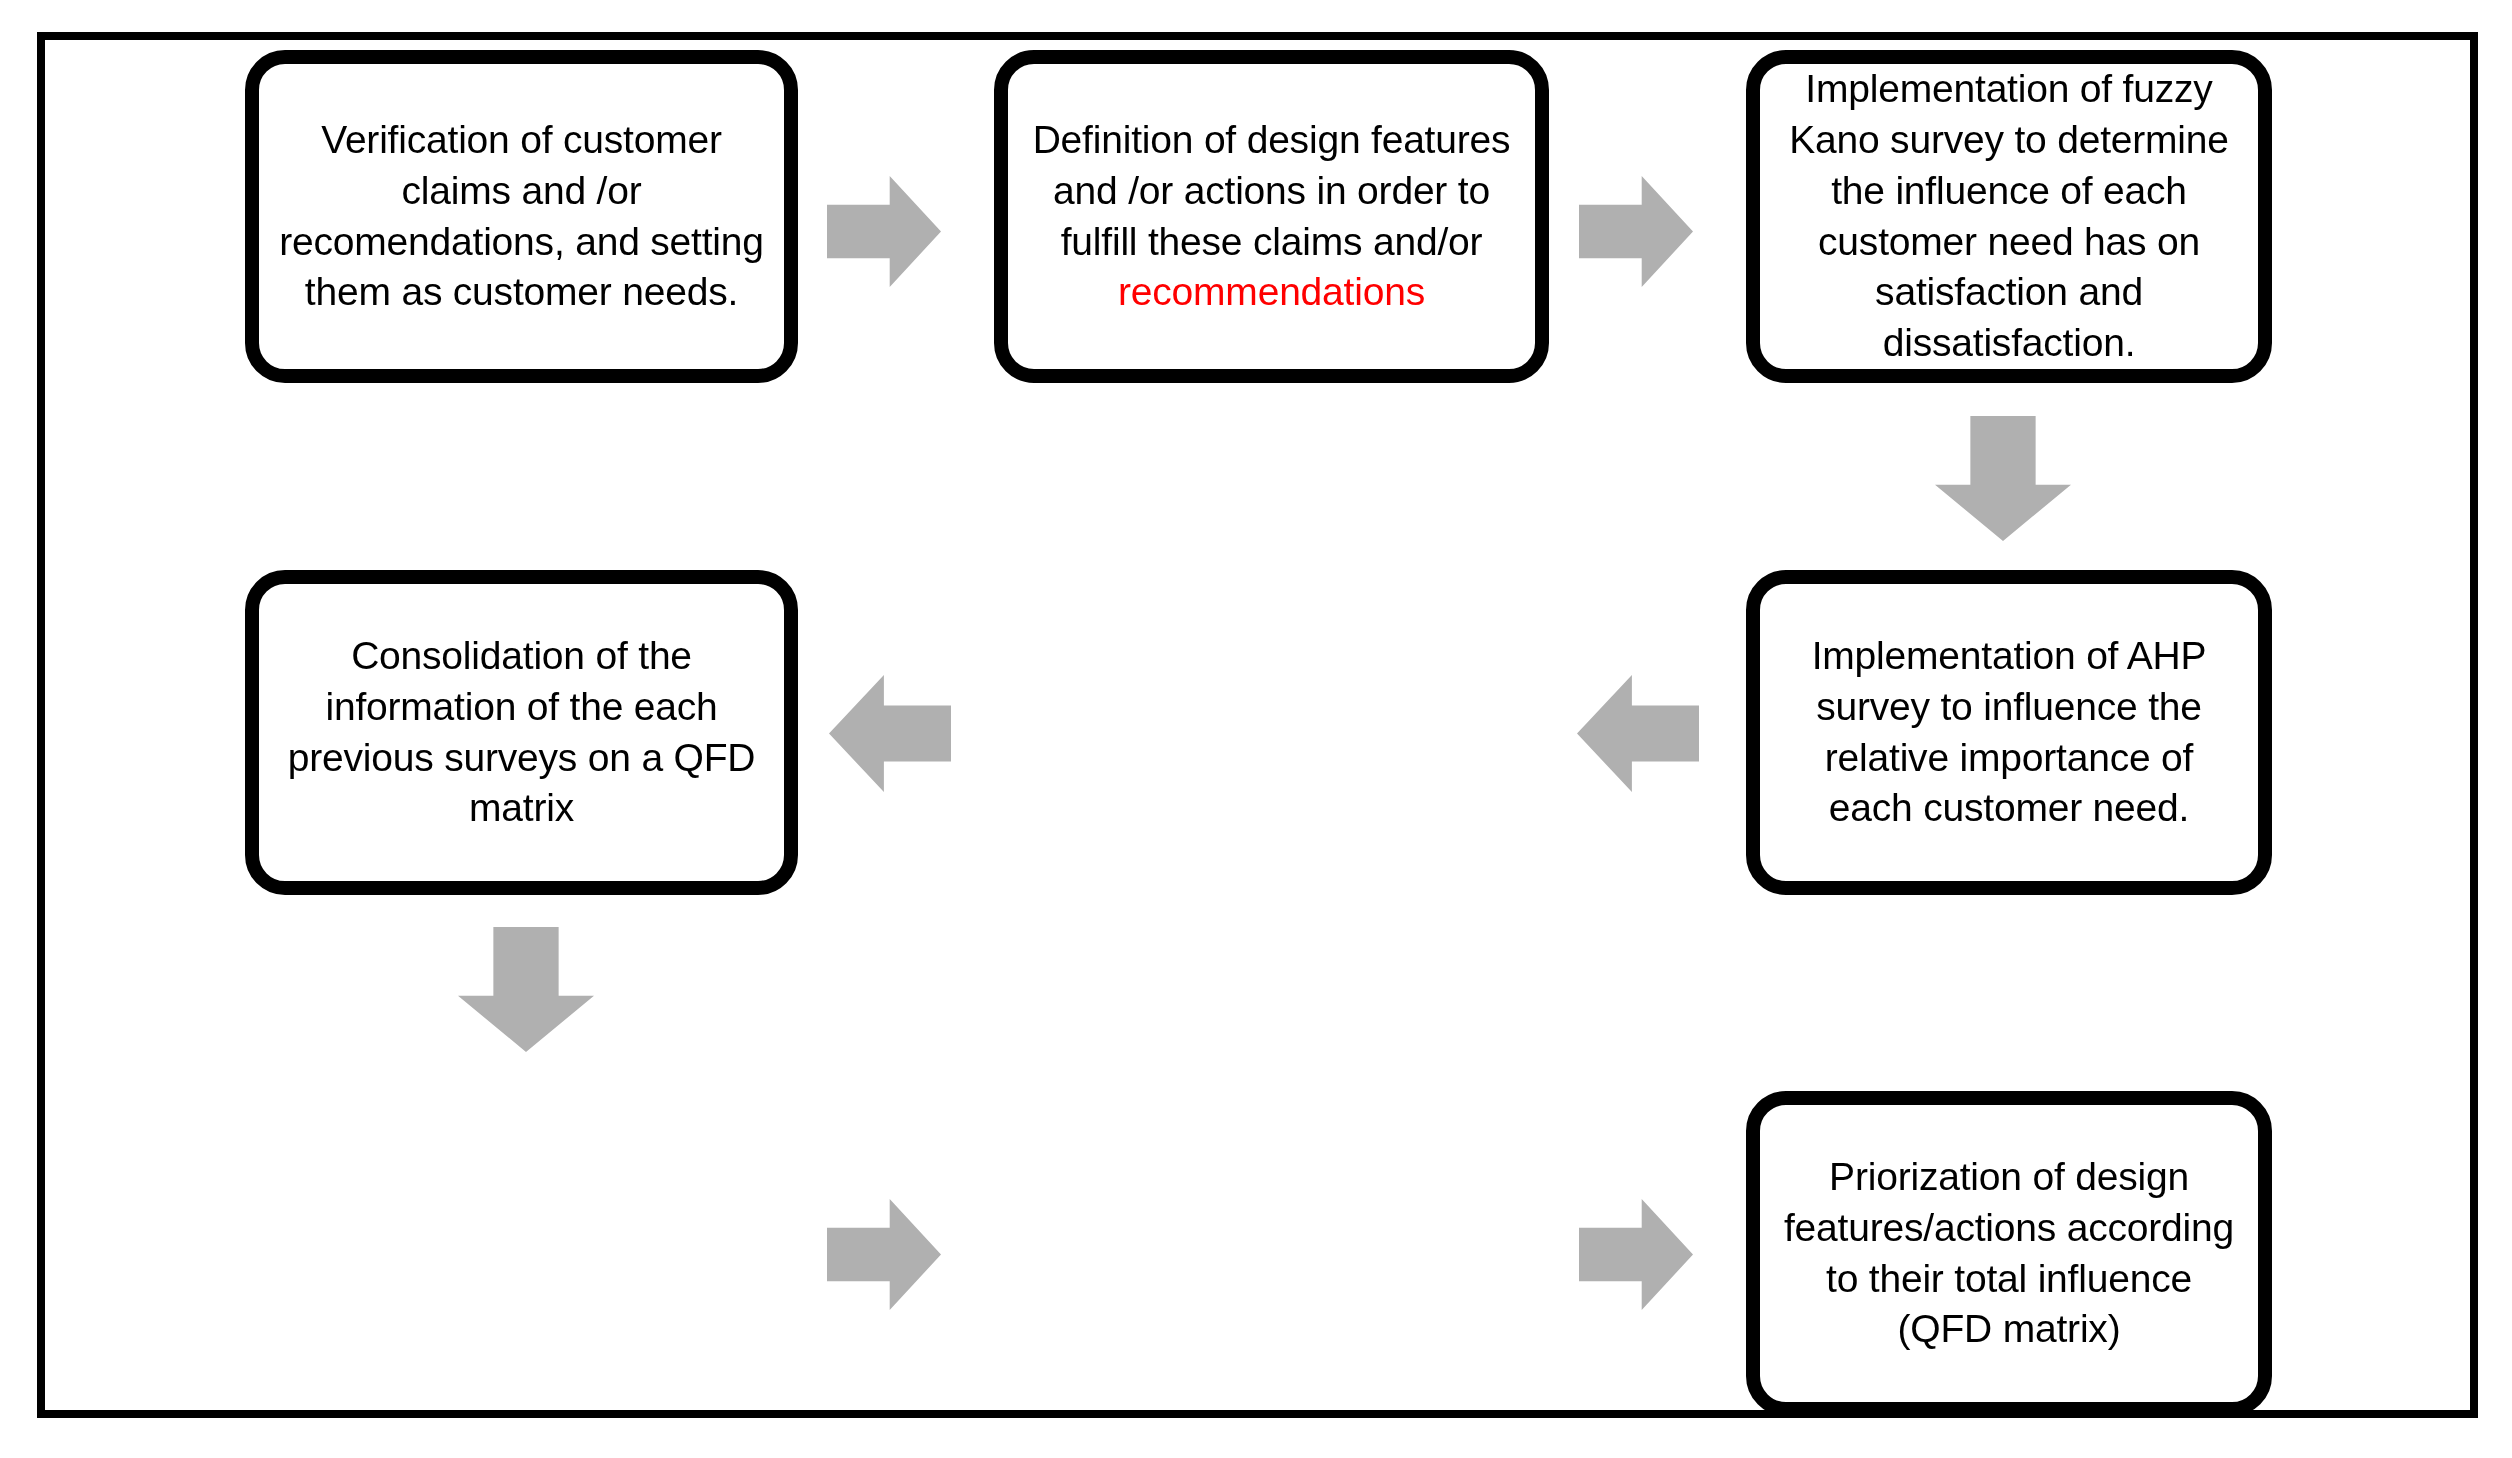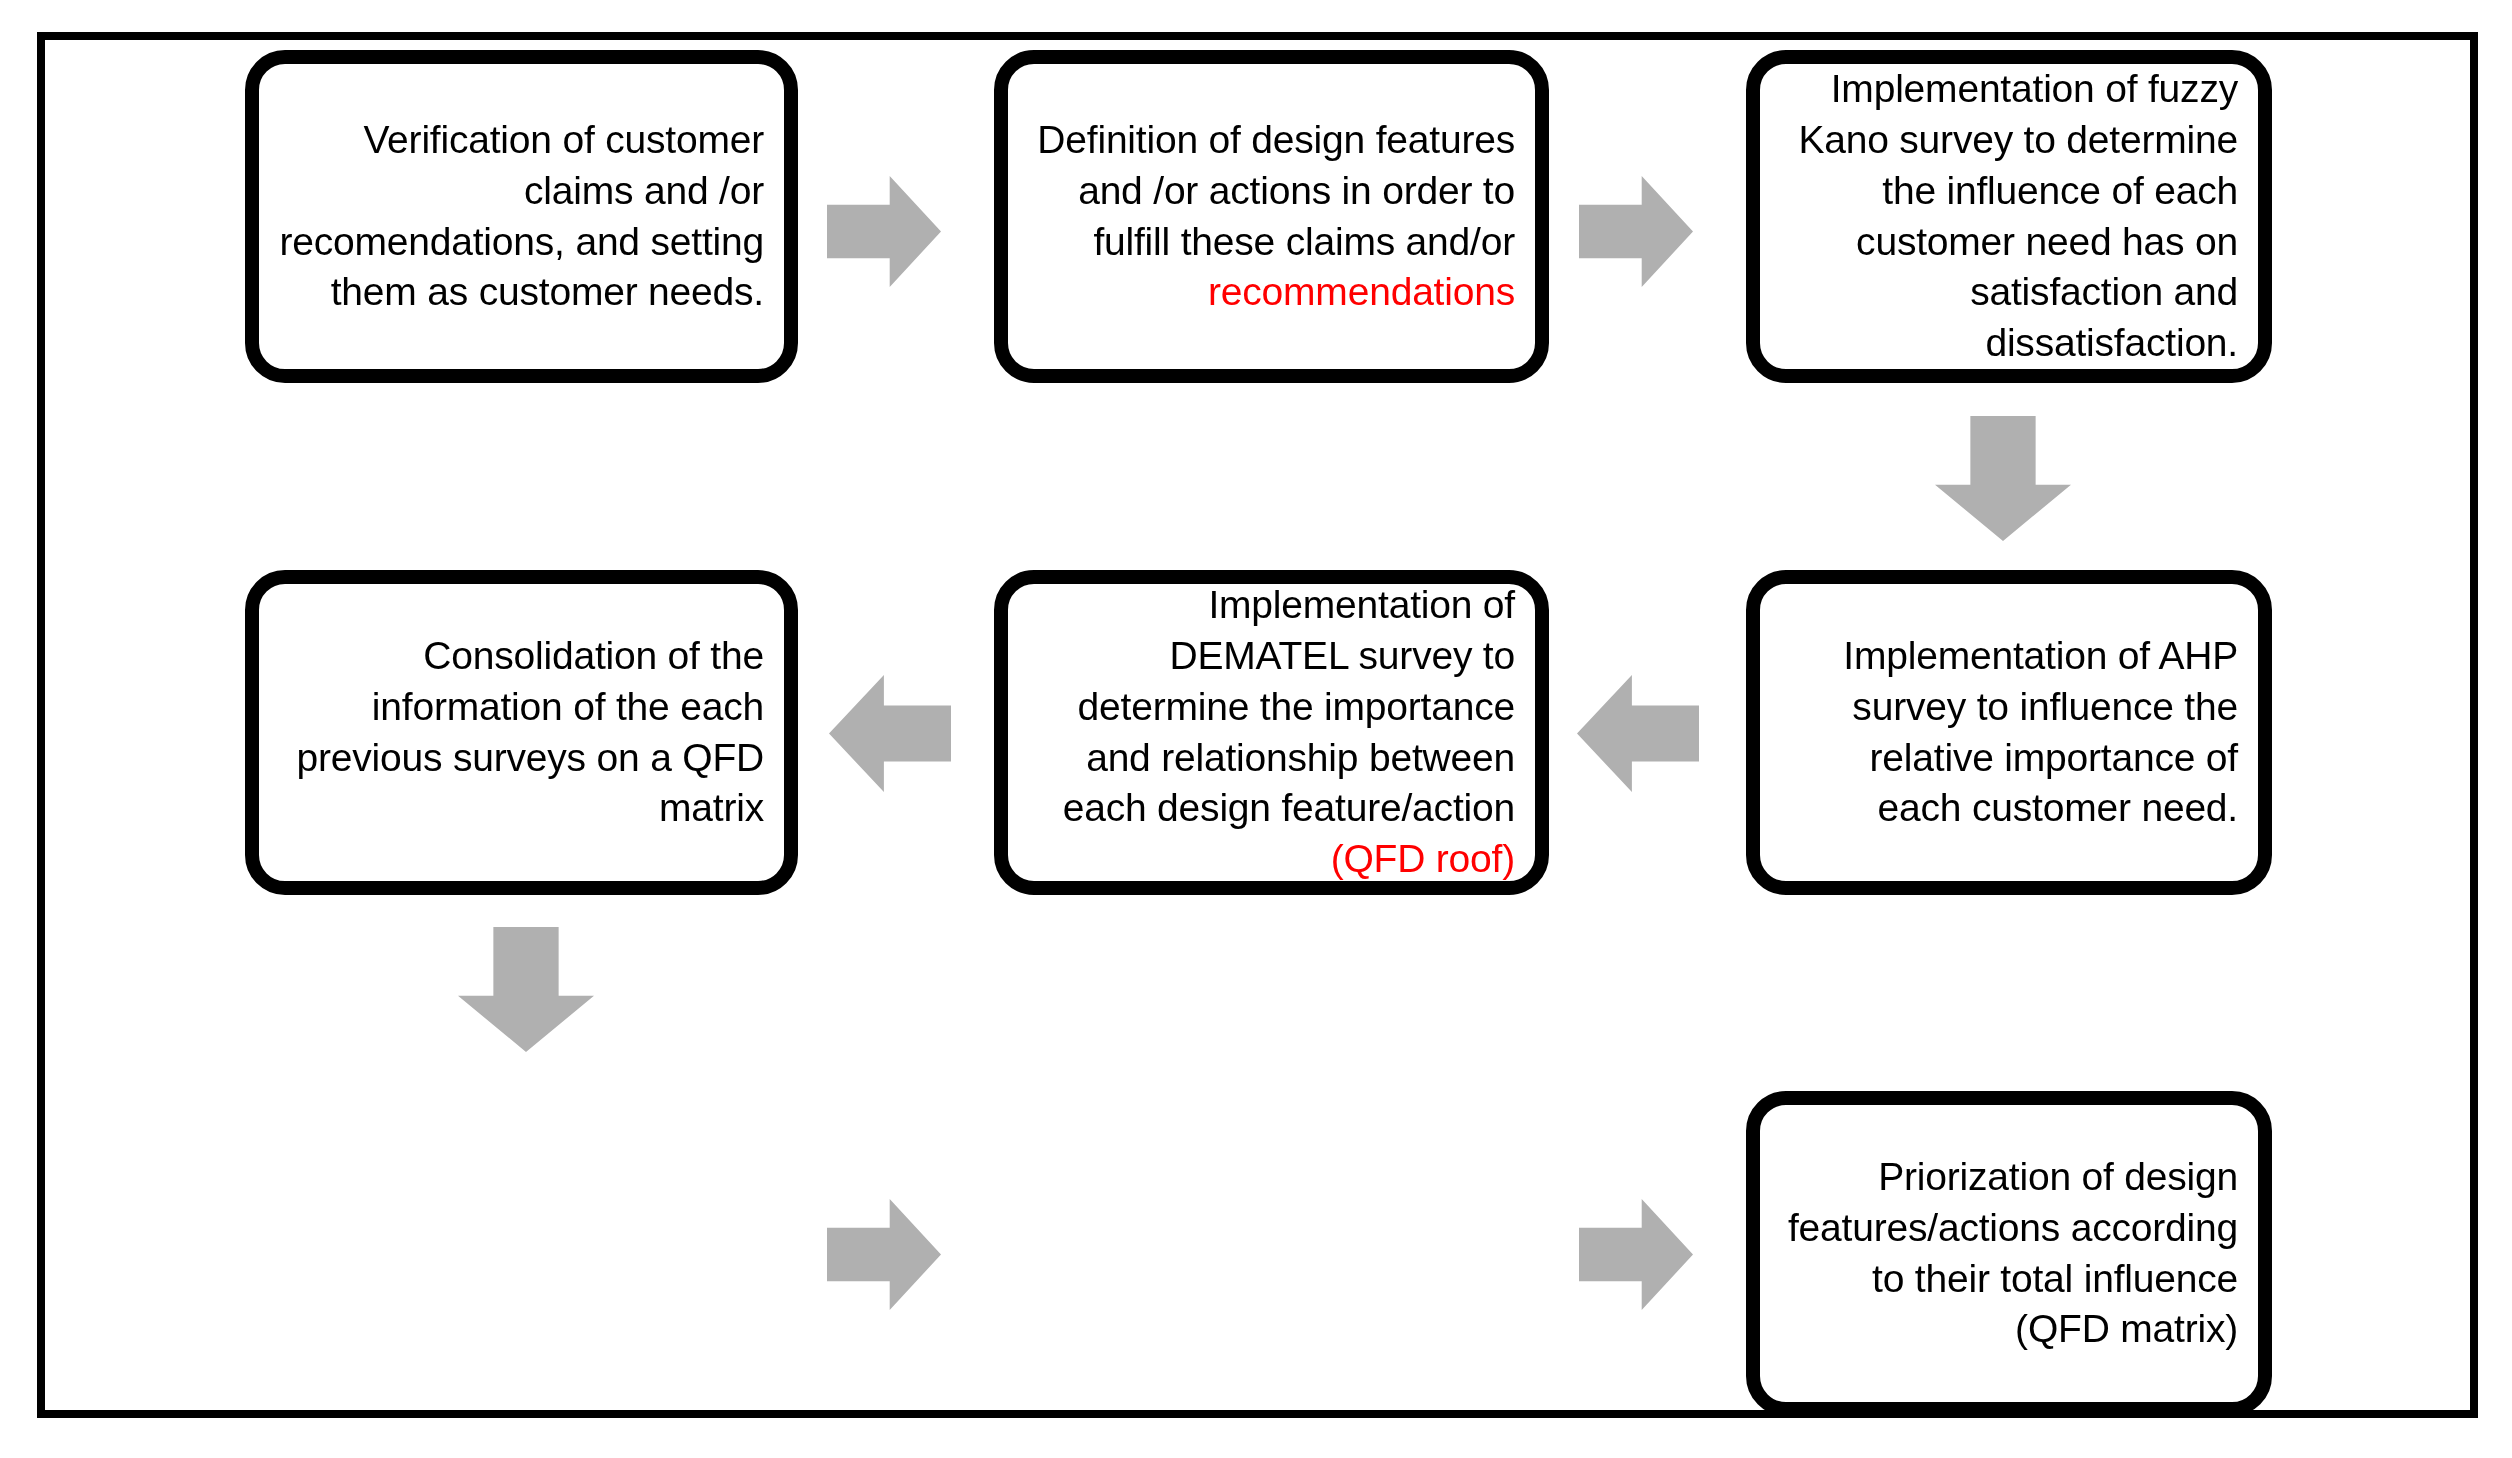--- a/index.html
+++ b/index.html
@@ -40,21 +40,21 @@
     background: #ffffff;
     border: 14.6px solid #000000;
     border-radius: 40px;
     display: flex;
     align-items: center;
     justify-content: center;
     padding: 7.7px 20px;
   }
   .node .node-text {
     width: 100%;
-    text-align: right;
+    text-align: center;
     font-size: 39px;
     line-height: 1.30;
     color: #000000;
     font-family: "Liberation Sans", sans-serif;
     letter-spacing: -0.2px;
   }
   .hl { color: #ff0000; margin-top: 44px; }
 
   
   .col-1 { left: 245px;  width: 553px; }
@@ -104,23 +104,20 @@
   </div>
 
   <div class="arrow arrow-down" style="left:1935px; top:416px; width:136px; height:125px;"></div>
 
   <div class="node col-3 row-2">
     <div class="node-text"><span>Implementation of AHP survey to influence the relative importance of each customer need.</span></div>
   </div>
 
   <div class="arrow arrow-left" style="left:1577px; top:675px; width:122px; height:117px;"></div>
 
-  <div class="node col-2 row-2">
-    <div class="node-text"><span>Implementation of DEMATEL survey to determine the importance and relationship between each design feature/action </span><span class="hl">(QFD roof)</span></div>
-  </div>
 
   <div class="arrow arrow-left" style="left:829px; top:675px; width:122px; height:117px;"></div>
 
   <div class="node col-1 row-2">
     <div class="node-text"><span>Consolidation of the information of the each previous surveys on a QFD matrix</span></div>
   </div>
 
   <div class="arrow arrow-down" style="left:458px; top:927px; width:136px; height:125px;"></div>
 
 

